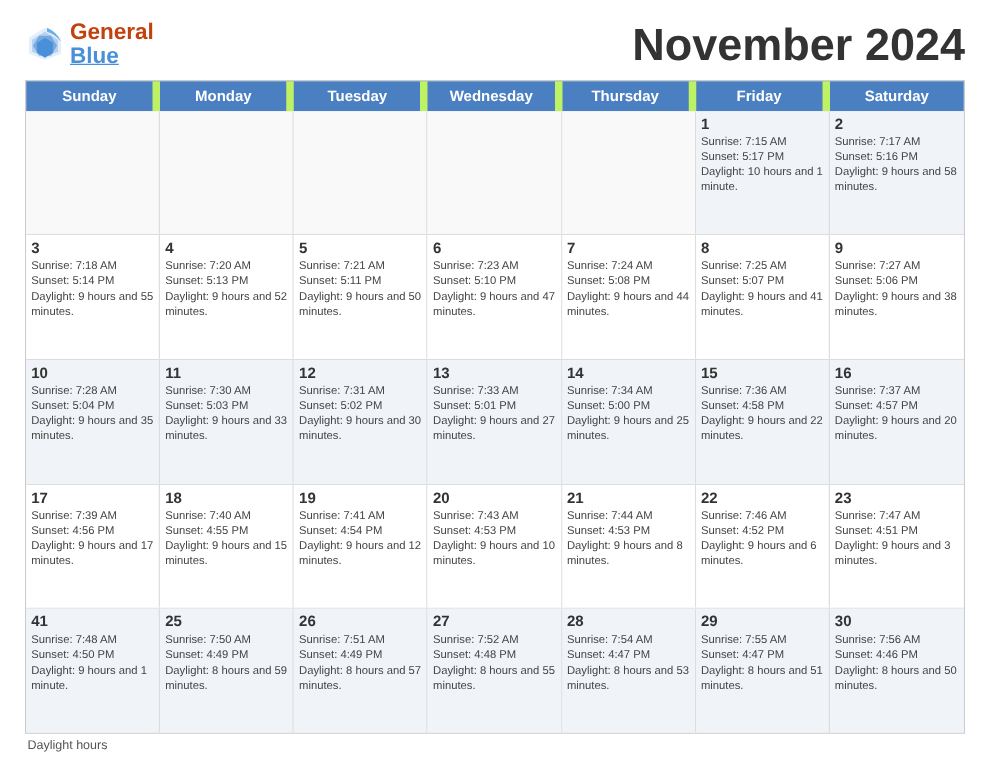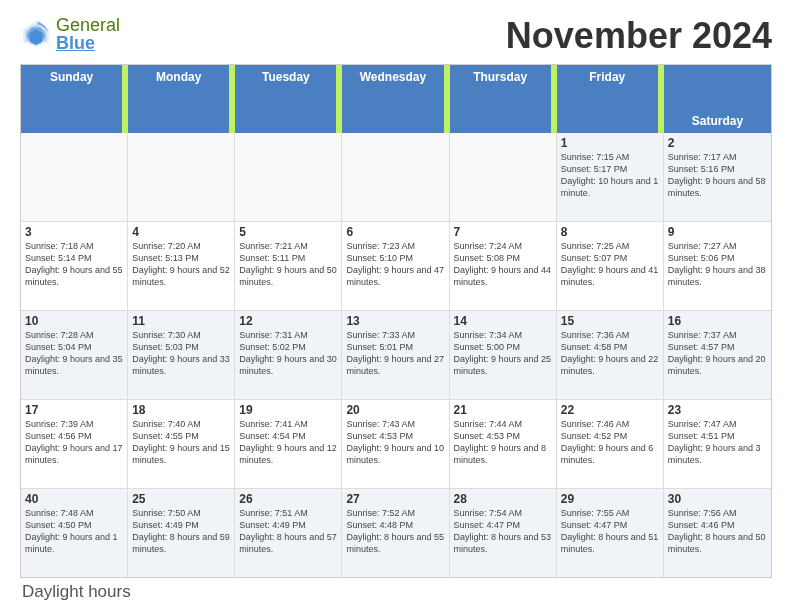--- a/index.html
+++ b/index.html
@@ -23,22 +23,22 @@
       align-items: flex-start;
       margin-bottom: 8px;
     }
     .logo {
       display: flex;
       align-items: center;
       gap: 4px;
     }
     .logo-text-general {
       font-size: 18px;
-      font-weight: normal;
-      color: #4d7c0f;
+      font-weight: bold;
+      color: #c2410c;
     }
     .logo-text-blue {
       font-size: 18px;
       font-weight: bold;
       color: #4a90d9;
       text-decoration: underline;
     }
     .logo-icon {
       width: 32px;
       height: 32px;
@@ -70,21 +70,20 @@
     .cal-header-cell {
       color: #fff;
       font-size: 12px;
       font-weight: bold;
       padding: 5px 4px;
       text-align: center;
       border-right: 6px solid #bef264;
     }
     .cal-header-cell:last-child {
       border-right: none;
-      margin-top: 44px;
     }
     .cal-body {
       flex: 1;
       display: flex;
       flex-direction: column;
     }
     .cal-row {
       display: grid;
       grid-template-columns: repeat(7, 1fr);
       flex: 1;
@@ -117,21 +116,21 @@
       color: #333;
       display: block;
       margin-bottom: 1px;
     }
     .day-info {
       font-size: 9px;
       color: #444;
       line-height: 1.35;
     }
     .footer-label {
-      font-size: 17px;
+      font-size: 10px;
       color: #555;
       margin-top: 4px;
       padding-left: 2px;
     }
   </style>
 </head>
 <body>
 
 <div class="page">
   <div class="header">
@@ -314,21 +313,21 @@
           </div>
           <div class="cal-cell">
             <span class="day-num">23</span>
             <div class="day-info">Sunrise: 7:47 AM
 Sunset: 4:51 PM
 Daylight: 9 hours and 3 minutes.</div>
           </div>
         </div>
         <div class="cal-row">
           <div class="cal-cell shaded">
-            <span class="day-num">40</span>
+            <span class="day-num">41</span>
             <div class="day-info">Sunrise: 7:48 AM
 Sunset: 4:50 PM
 Daylight: 9 hours and 1 minute.</div>
           </div>
           <div class="cal-cell shaded">
             <span class="day-num">25</span>
             <div class="day-info">Sunrise: 7:50 AM
 Sunset: 4:49 PM
 Daylight: 8 hours and 59 minutes.</div>
           </div>

